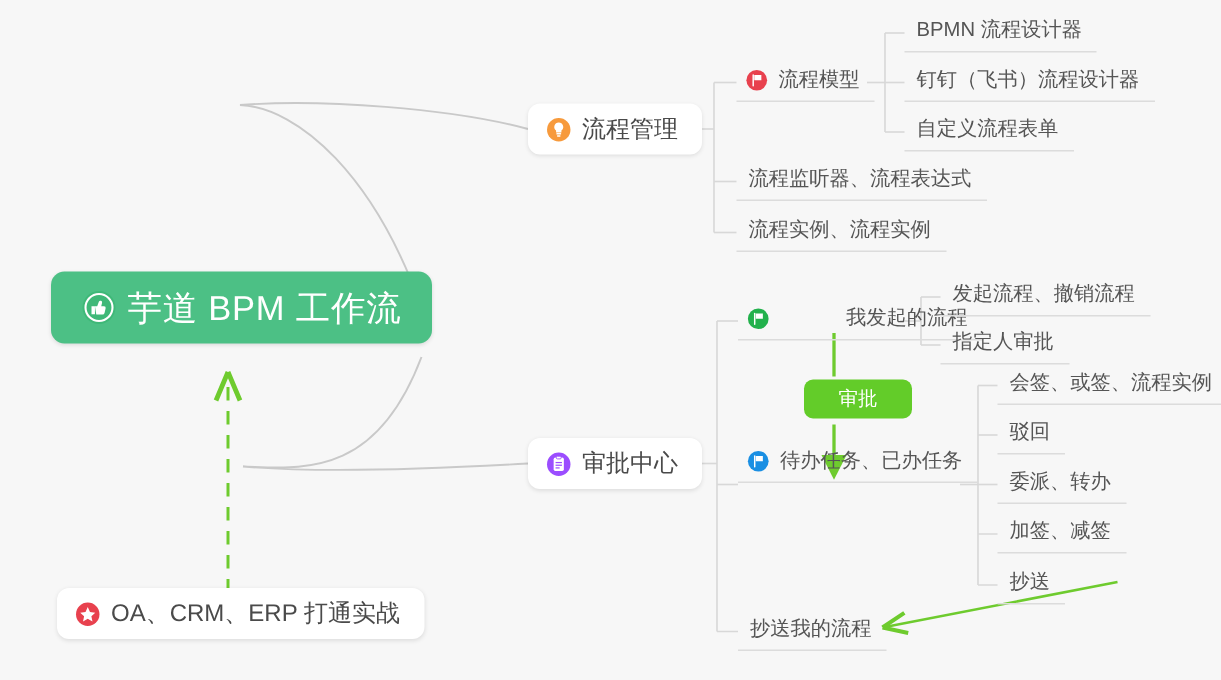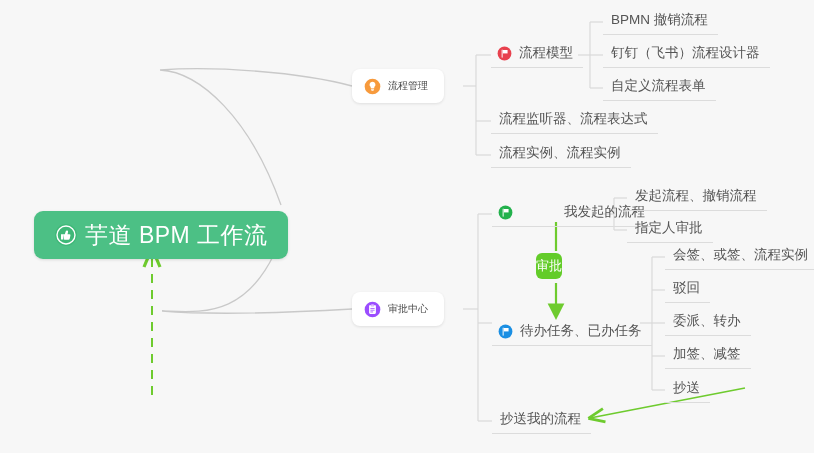--- a/index.html
+++ b/index.html
@@ -43,36 +43,36 @@
   }
 
   
   .card {
     background: #ffffff;
     border-radius: 8px;
     padding: 0 16px 0 12px;
     height: 34px;
     box-shadow: 0 1px 3px rgba(0,0,0,.10);
   }
-  .card .label { color: #4a4a4a; font-size: 10px; }
+  .card .label { color: #4a4a4a; font-size: 16px; }
 
   
   .leaf {
     padding: 2px 10px 5px 8px;
     border-bottom: 1px solid #dcdcdc;
     height: 26px;
   }
   .leaf .label { color: #555555; font-size: 13.5px; }
   .leaf.with-icon { padding-left: 6px; font-family: Liberation Serif, serif; }
 
   
   .tag {
     background: #63cc29;
     border-radius: 6px;
-    padding: 0 0;
+    padding: 0 23px;
     height: 26px;
     justify-content: center;
   }
   .tag .label { color: #ffffff; font-size: 13px; }
 
   
   .ico {
     display: inline-flex;
     align-items: center;
     justify-content: center;
@@ -141,21 +141,21 @@
       <path d="M556,222 L556,251" stroke="#6ecb2e" stroke-width="2.2" fill="none"></path>
 
       <path d="M556,283 L556,310" stroke="#6ecb2e" stroke-width="2.2" fill="none" marker-end="url(#arrowGreen)"></path>
 
       <path d="M745,388 L590,418" stroke="#6ecb2e" stroke-width="1.7" fill="none" marker-end="url(#arrowGreenOpen)"></path>
 
       <path d="M152,395 L152,250" stroke="#6ecb2e" stroke-width="2" stroke-dasharray="9 7" fill="none" marker-end="url(#arrowGreenOpen)"></path>
     </g>
   </svg>
 
-  <div class="node root" style="left:34px; top:211px;">
+  <div class="node root" style="left:34px; top:181px;">
     <span class="ico">
       <svg width="24" height="24" viewBox="0 0 24 24">
         <circle cx="12" cy="12" r="11" fill="#3fb878"></circle>
         <circle cx="12" cy="12" r="9" fill="none" stroke="#ffffff" stroke-width="1.4"></circle>
         <path d="M9.3,11.2 h1.5 l1.1,-3.1 a1.15,1.15 0 0 1 2.15,.78
                  l-.55,2.32 h1.85 a1.1,1.1 0 0 1 1.07,1.36
                  l-.72,3.1 a1.35,1.35 0 0 1 -1.32,1.04 h-4.2 z
                  M7,11.2 h2.3 v5.3 H7 z" fill="#ffffff"></path>
       </svg>
     </span>
@@ -180,21 +180,21 @@
       <svg width="15" height="15" viewBox="0 0 20 20">
         <circle cx="10" cy="10" r="9.2" fill="#e8414e"></circle>
         <rect x="6.2" y="4.7" width="1.3" height="10.8" rx=".6" fill="#ffffff"></rect>
         <path d="M7.8,5.3 h6.3 v4.6 h-6.3 z" fill="#ffffff"></path>
       </svg>
     </span>
     <span class="label">流程模型</span>
   </div>
 
   <div class="node leaf" style="left:603px; top:9px;">
-    <span class="label">BPMN 撤销流程</span>
+    <span class="label">BPMN 流程设计器</span>
   </div>
   <div class="node leaf" style="left:603px; top:42px;">
     <span class="label">钉钉（飞书）流程设计器</span>
   </div>
   <div class="node leaf" style="left:603px; top:75px;">
     <span class="label">自定义流程表单</span>
   </div>
 
   <div class="node leaf" style="left:491px; top:108px;align-items:flex-end;">
     <span class="label">流程监听器、流程表达式</span>
@@ -228,21 +228,21 @@
     <span class="label">我发起的流程</span>
   </div>
 
   <div class="node leaf" style="left:627px; top:185px;">
     <span class="label">发起流程、撤销流程</span>
   </div>
   <div class="node leaf" style="left:627px; top:217px;align-items:center;">
     <span class="label">指定人审批</span>
   </div>
 
-  <div class="node leaf with-icon" style="left:492px; top:320px;">
+  <div class="node leaf with-icon" style="left:492px; top:296px;">
     <span class="ico">
       <svg width="15" height="15" viewBox="0 0 20 20">
         <circle cx="10" cy="10" r="9.2" fill="#1a8fe3"></circle>
         <rect x="6.2" y="4.7" width="1.3" height="10.8" rx=".6" fill="#ffffff"></rect>
         <path d="M7.8,5.3 h6.3 v4.6 h-6.3 z" fill="#ffffff"></path>
       </svg>
     </span>
     <span class="label">待办任务、已办任务</span>
   </div>
 
@@ -263,14 +263,25 @@
   </div>
 
   <div class="node leaf" style="left:492px; top:408px;">
     <span class="label">抄送我的流程</span>
   </div>
 
   <div class="node tag" style="left:536px; top:253px;">
     <span class="label">审批</span>
   </div>
 
+  <div class="node card" style="left:38px; top:392px;">
+    <span class="ico">
+      <svg width="17" height="17" viewBox="0 0 20 20">
+        <circle cx="10" cy="10" r="9.2" fill="#e8414e"></circle>
+        <path d="M10,4.4 L11.75,8.25 L15.9,8.75 L12.85,11.6
+                 L13.7,15.7 L10,13.6 L6.3,15.7 L7.15,11.6
+                 L4.1,8.75 L8.25,8.25 Z" fill="#ffffff"></path>
+      </svg>
+    </span>
+    <span class="label">OA、CRM、ERP 打通实战</span>
+  </div>
 
 </div>
 
 </body></html>

